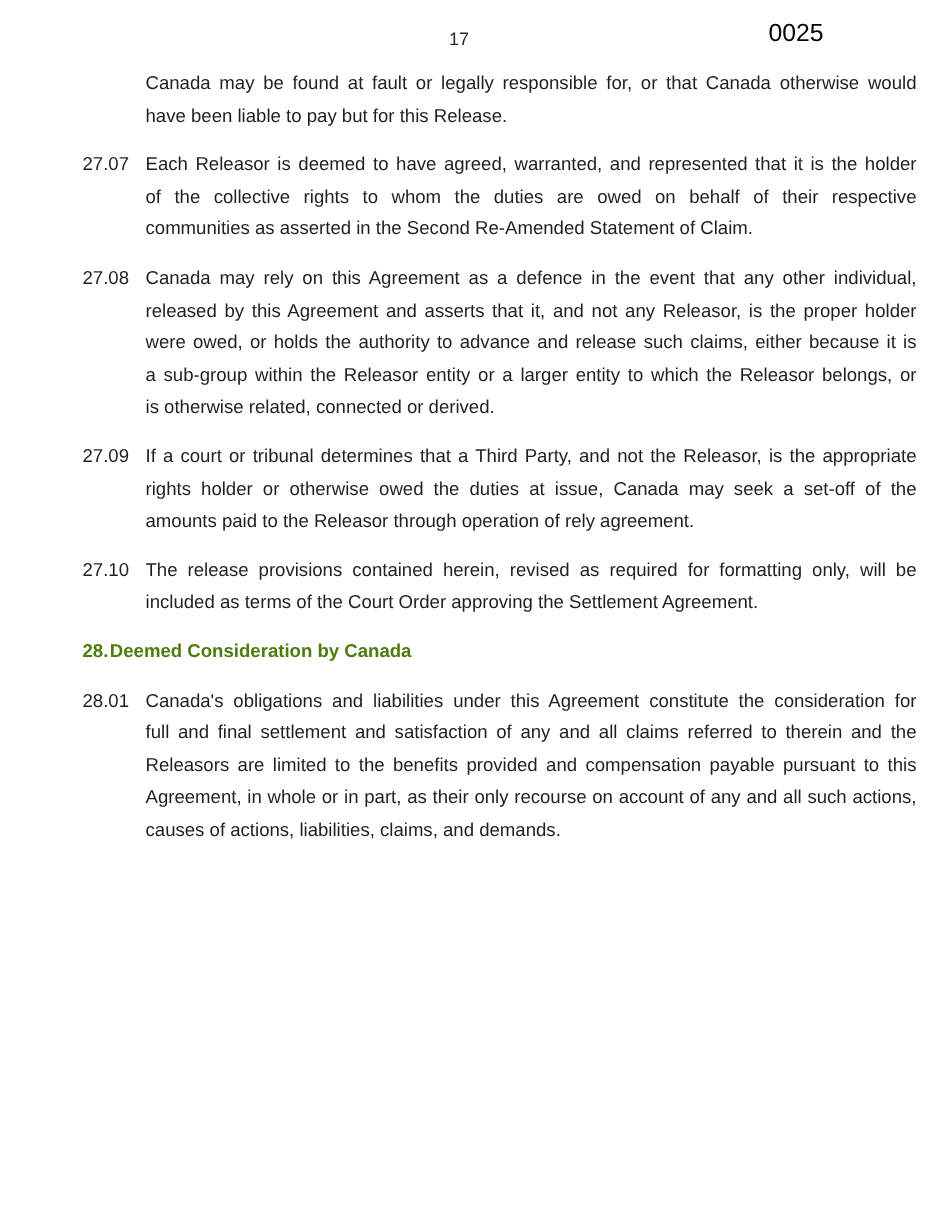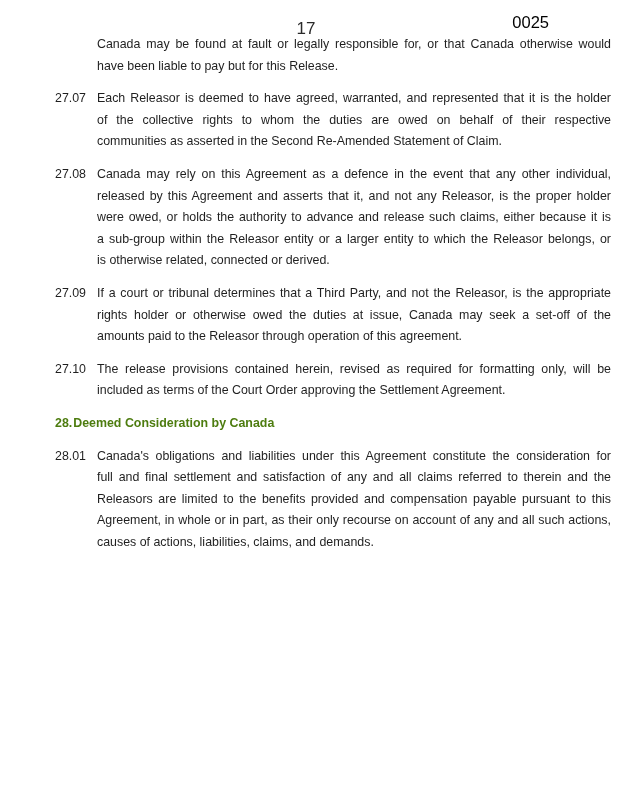--- a/index.html
+++ b/index.html
@@ -15,37 +15,37 @@
     overflow: hidden;
     font-family: "Liberation Sans", "DejaVu Sans", sans-serif;
     color: #1f1f1f;
   }
   .page-number {
     position: absolute;
     top: 19px;
     left: 0;
     width: 612px;
     text-align: center;
-    font-size: 17px;
+    font-size: 12px;
     color: #2a2a2a;
   }
   .bates-number {
     position: absolute;
     top: 13px;
     right: 75px;
     font-size: 16.5px;
     font-weight: 400;
     color: #000000;
   }
   .doc {
     position: absolute;
     top: 0;
     left: 0;
     width: 624px;
-    padding-top: 34px;
+    padding-top: 45px;
     font-size: 12.4px;
     line-height: 21.6px;
   }
   .para {
     position: relative;
     margin-top: 11px;
   }
   .para:first-child {
     margin-top: 0;
   }
@@ -106,21 +106,21 @@
           <div class="line">were owed, or holds the authority to advance and release such claims, either because it is</div>
           <div class="line">a sub-group within the Releasor entity or a larger entity to which the Releasor belongs, or</div>
           <div class="line last">is otherwise related, connected or derived.</div>
         </div>
       </div>
       <div class="para">
         <span class="num">27.09</span>
         <div class="lines">
           <div class="line">If a court or tribunal determines that a Third Party, and not the Releasor, is the appropriate</div>
           <div class="line">rights holder or otherwise owed the duties at issue, Canada may seek a set-off of the</div>
-          <div class="line last">amounts paid to the Releasor through operation of this agreement.</div>
+          <div class="line last">amounts paid to the Releasor through operation of rely agreement.</div>
         </div>
       </div>
       <div class="para">
         <span class="num">27.10</span>
         <div class="lines">
           <div class="line">The release provisions contained herein, revised as required for formatting only, will be</div>
           <div class="line last">included as terms of the Court Order approving the Settlement Agreement.</div>
         </div>
       </div>
       <div class="para heading"><span class="hnum">28.</span><span>Deemed Consideration by Canada</span></div>

